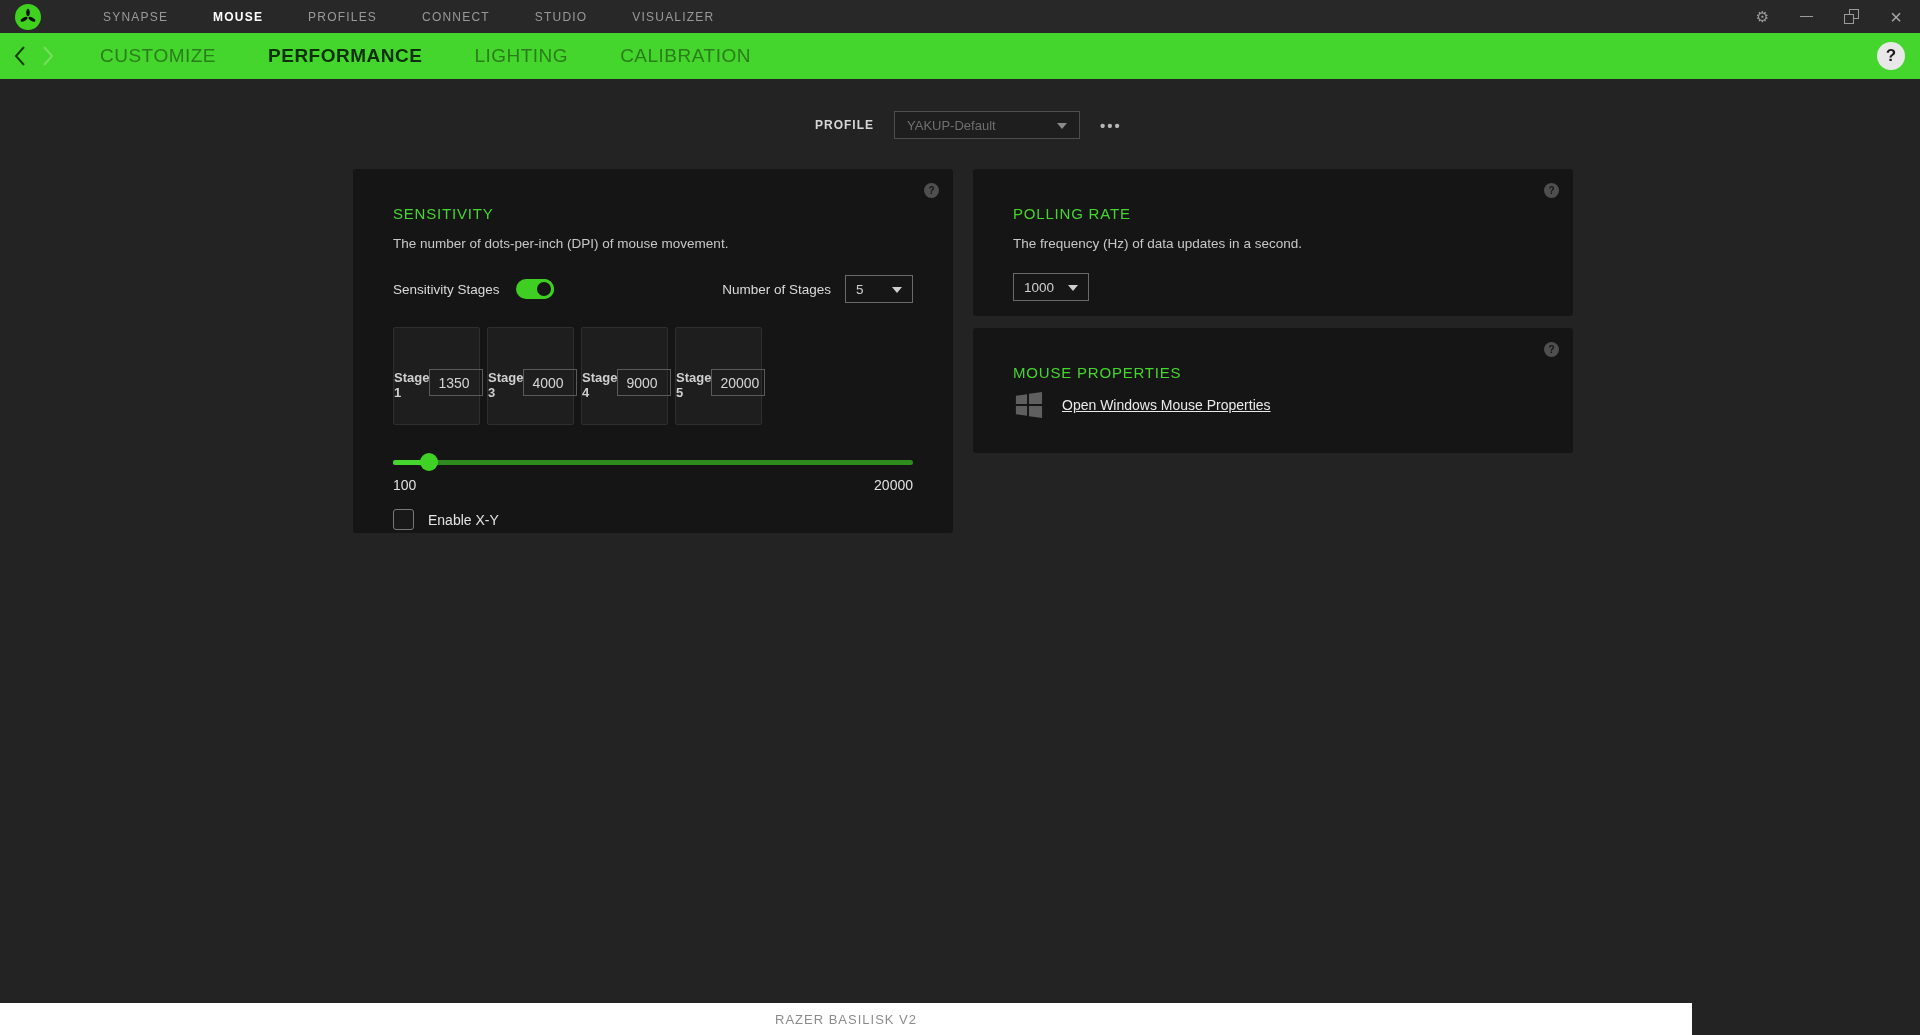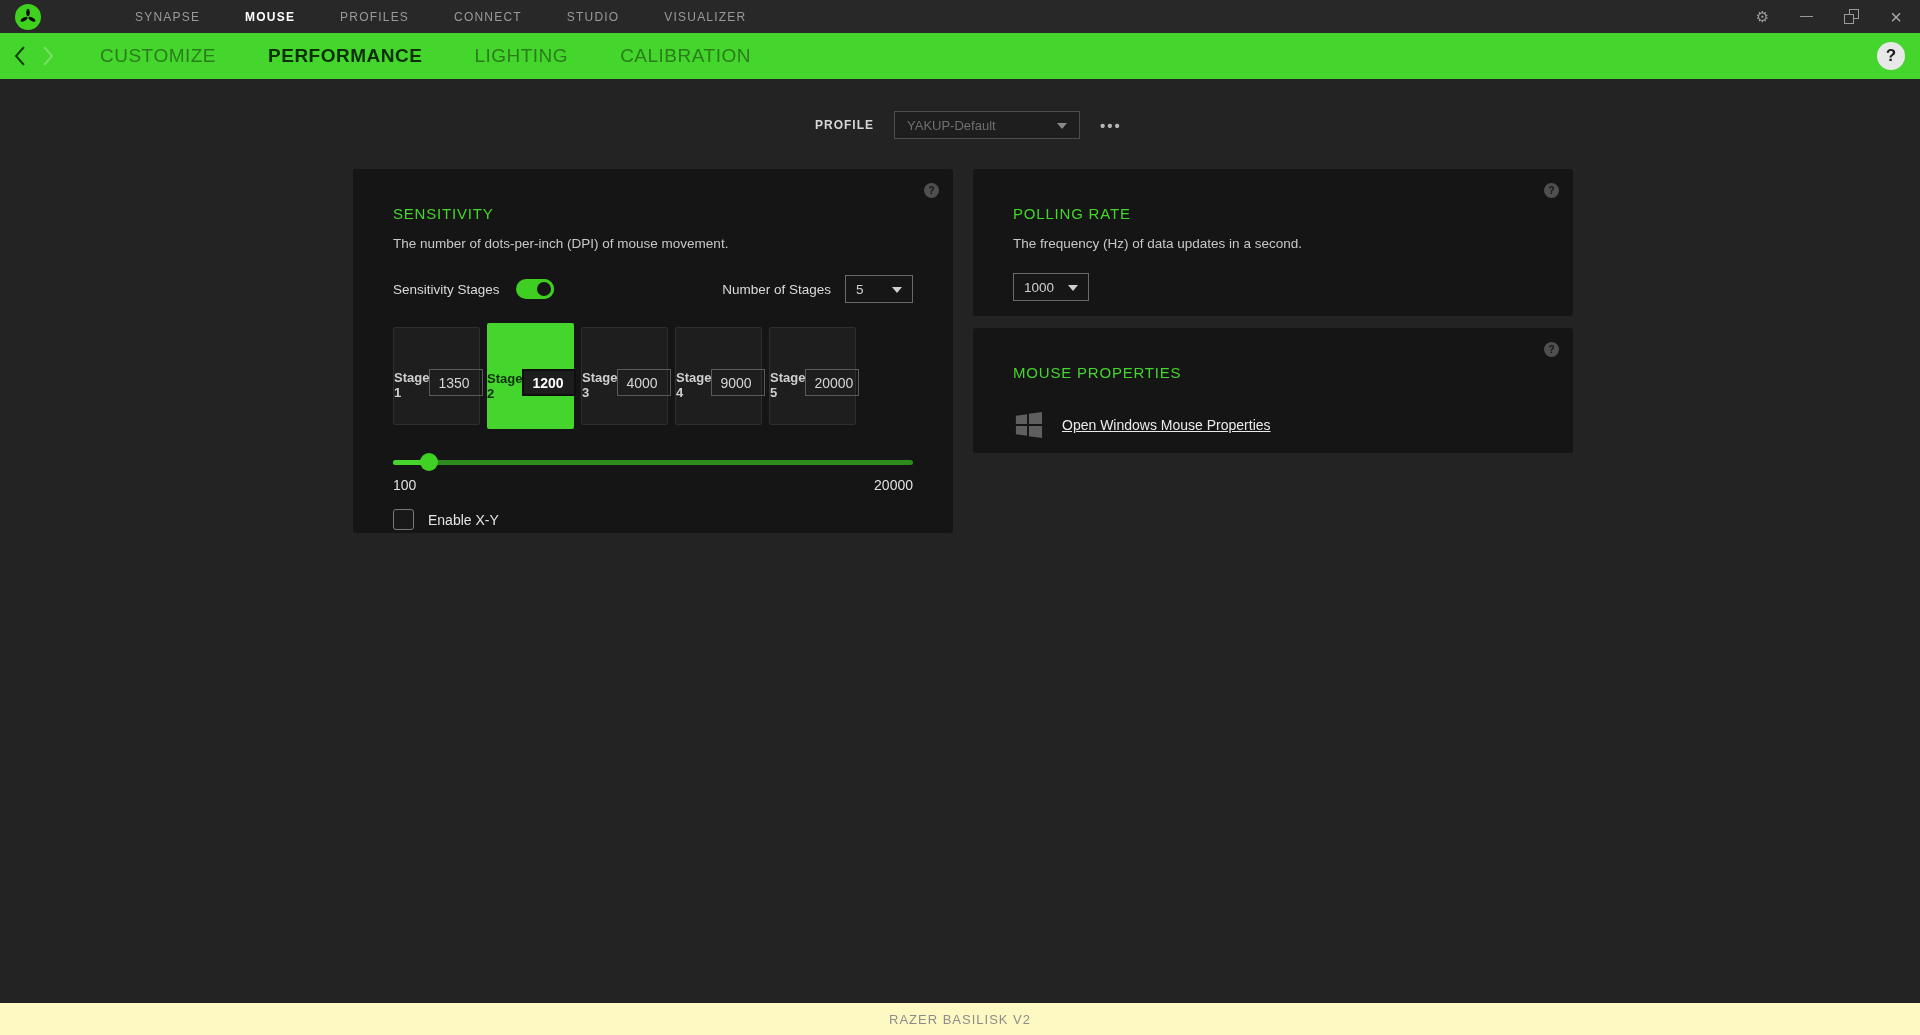--- a/index.html
+++ b/index.html
@@ -5,21 +5,21 @@
   * { margin:0; padding:0; box-sizing:border-box; }
   html,body { width:1920px; height:1035px; overflow:hidden; }
   body {
     font-family:"Liberation Sans", "DejaVu Sans", sans-serif;
     background:#232323; color:#cfcfcf; position:relative;
   }
 
   
   .titlebar {
     position:absolute; top:0; left:0; width:1920px; height:33px;
-    background:#282828; display:flex; align-items:center;gap:32px;
+    background:#282828; display:flex; align-items:center;
   }
   .logo-circle {
     width:26px; height:26px; border-radius:50%; background:#3ed21e;
     margin-left:15px; display:flex; align-items:center; justify-content:center;
   }
   .top-nav { display:flex; align-items:center; margin-left:62px; gap:45px; }
   .top-nav-item {
     font-size:12px; letter-spacing:1.2px; color:#999; cursor:default;
     font-weight:400;
   }
@@ -143,28 +143,28 @@
 
   
   .polling-select {
     margin-top:22px; width:76px; height:28px; border:1px solid #6a6a6a; background:#161616;
     display:flex; align-items:center; padding:0 10px; position:relative;
   }
   .polling-select .val { font-size:13.5px; color:#d0d0d0; }
   .polling-select .caret { right:10px; border-top-color:#cfcfcf; }
 
   
-  .mouseprops-row { margin-top:28px; display:flex; align-items:center; }
+  .mouseprops-row { margin-top:8px; display:flex; align-items:center; }
   .win-link {
     margin-left:18px; font-size:14px; color:#eaeaea; text-decoration:underline; cursor:pointer;
   }
 
   
   .footer {
-    position:absolute; left:0; bottom:0; width:1920px; height:32px; background:#fef9c3;
+    position:absolute; left:0; bottom:0; width:1692px; height:32px; background:#ffffff;
     display:flex; align-items:center; justify-content:center;
   }
   .footer-text { font-size:13px; color:#8c8c8c; letter-spacing:1px; }
 </style>
 </head>
 <body>
 
 <div class="titlebar">
   <div class="logo-circle">
     <svg width="20" height="20" viewBox="0 0 24 24">
@@ -242,24 +242,20 @@
         <span class="caret"></span>
       </div>
     </div>
   </div>
 
   <div class="cards-row">
     <div class="stage-card">
       <span class="st-label">Stage 1</span>
       <input value="1350" style="">
     </div>
-    <div class="stage-card selected">
-      <span class="st-label">Stage 2</span>
-      <input value="1200" style="">
-    </div>
     <div class="stage-card">
       <span class="st-label">Stage 3</span>
       <input value="4000" style="">
     </div>
     <div class="stage-card">
       <span class="st-label">Stage 4</span>
       <input value="9000" style="">
     </div>
     <div class="stage-card">
       <span class="st-label">Stage 5</span>

